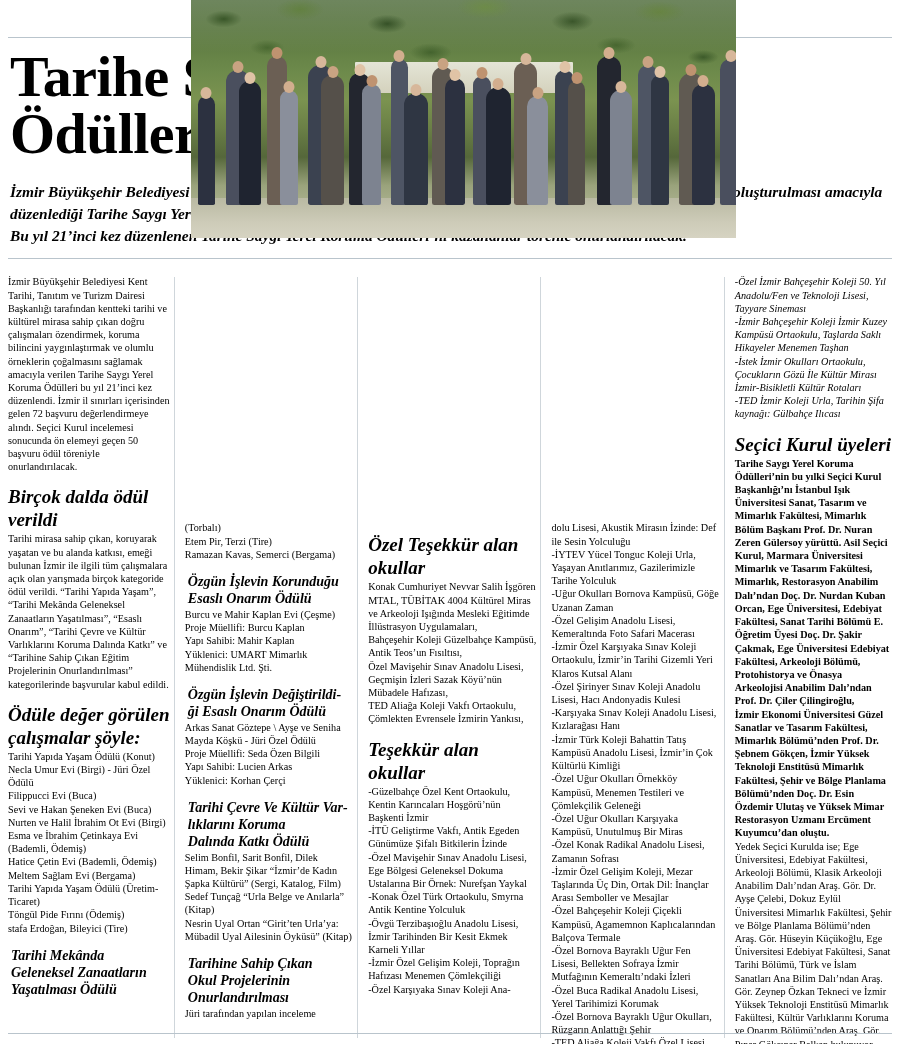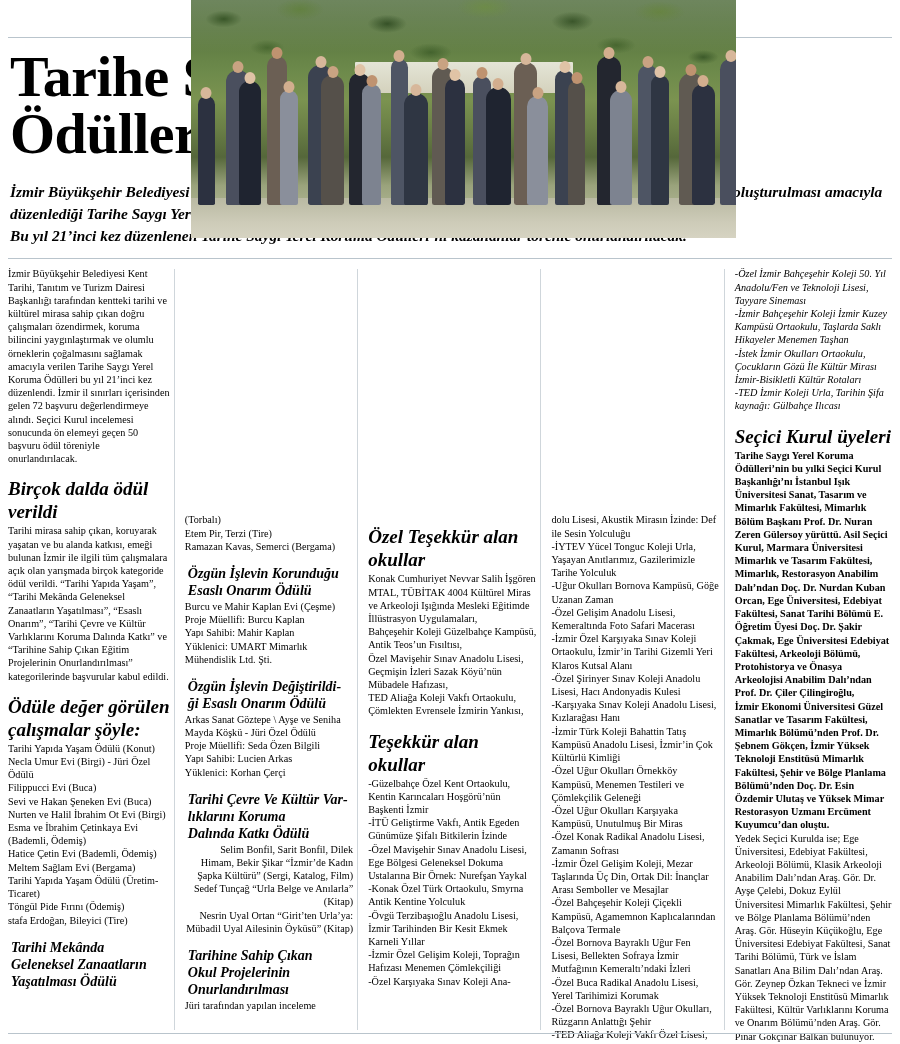--- a/index.html
+++ b/index.html
@@ -89,21 +89,21 @@
   .lead p { margin: 0; }
 
   .rule-after-lead {
     border-top: 1px solid #b9c4cc;
     margin: 12px 0 0 0;
   }
 
   
   .cols {
     display: flex;
-    margin-top: 8px;
+    margin-top: 16px;
     height: 765px;
     position: relative;
   }
   .col {
     position: relative;
     font-family: "Liberation Serif", serif;
     font-size: 10.2px;
     line-height: 1.295;
     text-align: left;
   }
@@ -370,21 +370,21 @@
       <p class="sub">Özgün İşlevin Değiştirildi-</p>
       <p class="sub">ği Esaslı Onarım Ödülü</p>
       <p class="para pre" style="white-space: pre-line;">Arkas Sanat Göztepe \ Ayşe ve Seniha Mayda Köşkü - Jüri Özel Ödülü
 Proje Müellifi: Seda Özen Bilgili
 Yapı Sahibi: Lucien Arkas
 Yüklenici: Korhan Çerçi</p>
       <div class="spacer-md"></div>
       <p class="sub">Tarihi Çevre Ve Kültür Var-</p>
       <p class="sub">lıklarını Koruma</p>
       <p class="sub">Dalında Katkı Ödülü</p>
-      <p class="para pre" style="white-space: pre-line; text-align: right;">Selim Bonfil, Sarit Bonfil, Dilek Himam, Bekir Şikar “İzmir’de Kadın Şapka Kültürü” (Sergi, Katalog, Film)
+      <p class="para pre" style="white-space: pre-line;">Selim Bonfil, Sarit Bonfil, Dilek Himam, Bekir Şikar “İzmir’de Kadın Şapka Kültürü” (Sergi, Katalog, Film)
 Sedef Tunçağ “Urla Belge ve Anılarla” (Kitap)
 Nesrin Uyal Ortan “Girit’ten Urla’ya: Mübadil Uyal Ailesinin Öyküsü” (Kitap)</p>
       <div class="spacer-md"></div>
       <p class="sub">Tarihine Sahip Çıkan</p>
       <p class="sub">Okul Projelerinin</p>
       <p class="sub">Onurlandırılması</p>
       <p class="para">Jüri tarafından yapılan inceleme</p>
     </div>
 
     <div class="col c3">

